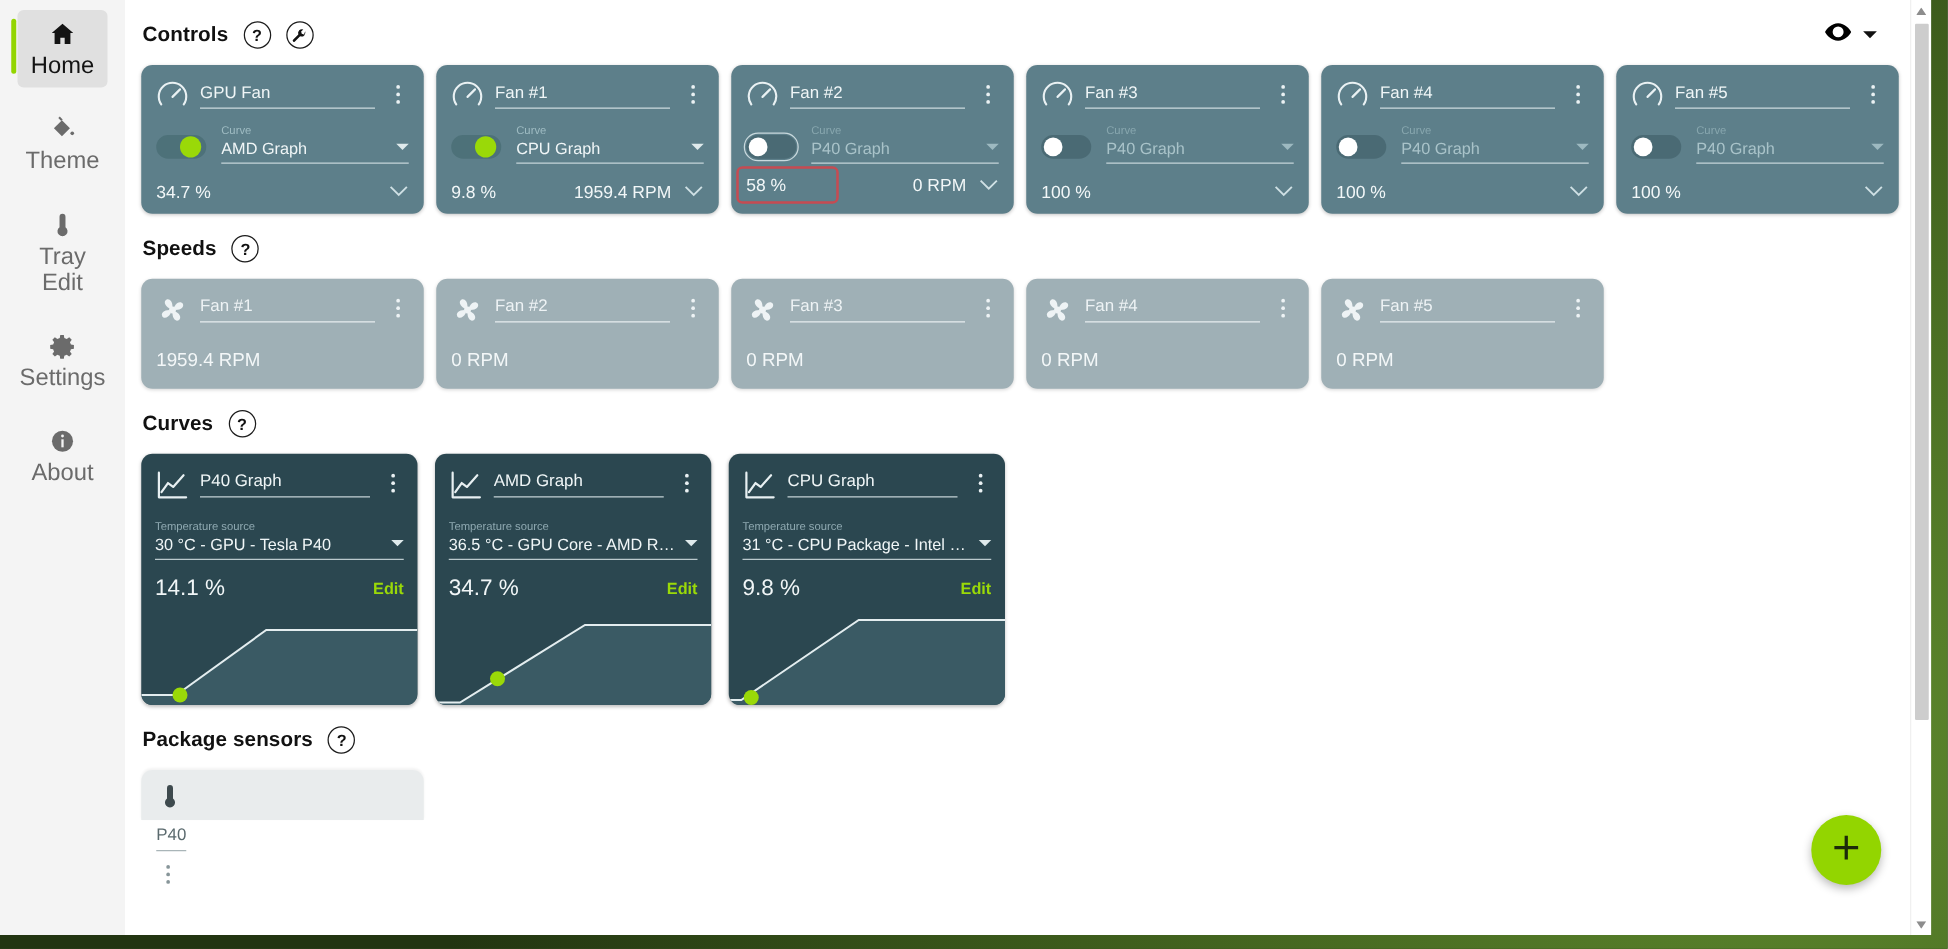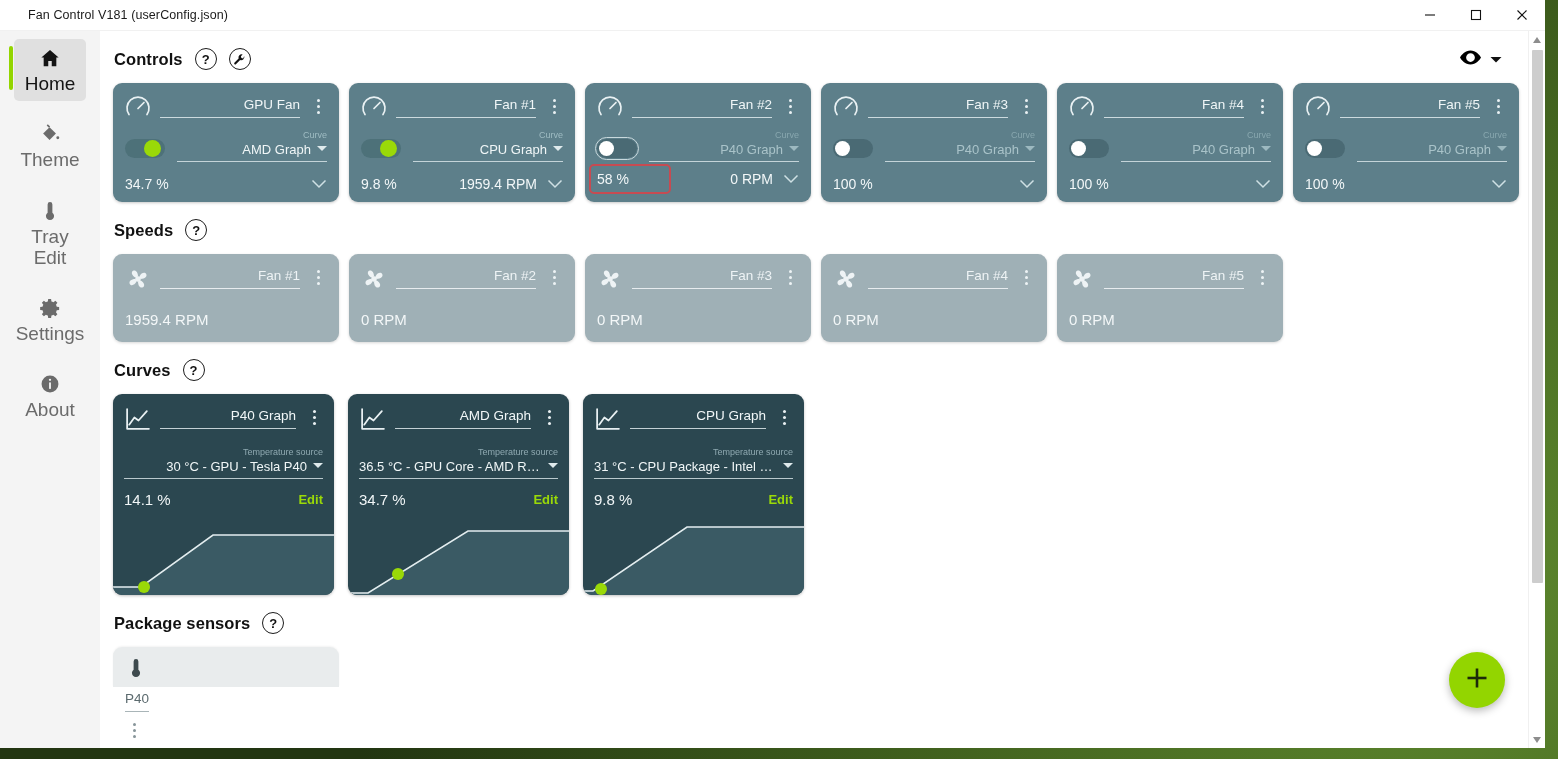--- a/index.html
+++ b/index.html
@@ -173,21 +173,20 @@
     line-height: 1;
   }
   .section-head .spacer { flex: 1; }
   .eye-group { display: flex; align-items: center; gap: 9px; padding-right: 26px; }
 
   .card-row {
     display: flex;
     gap: 10px;
     padding: 0 0 2px 6px;
     margin-top: 13px;
-    text-align: right;
   }
 
   
   .ctl-card {
     width: 226px;
     height: 119px;
     background: #5d7f8a;
     border-radius: 9px;
     padding: 11px 12px 0 12px;
     position: relative;
@@ -302,21 +301,21 @@
     box-shadow: 0 1px 3px rgba(0,0,0,.25);
     flex: 0 0 221px;
   }
   .crv-ico { width: 27px; height: 27px; flex: 0 0 27px; color: #e8f0f2; margin-top: 1px; }
   .crv-src { margin-top: 15px; }
   .crv-src .field-label { color: #8fa9b1; }
   .crv-pct-row {
     display: flex; align-items: center;
     margin-top: 12px;
   }
-  .crv-pct { font-size: 15px; color: #f1f6f7; }
+  .crv-pct { font-size: 18px; color: #f1f6f7; }
   .crv-pct-row .gap { flex: 1; }
   .edit-link { font-size: 13px; color: #9ad908; font-weight: bold; }
   .graph {
     position: absolute;
     left: 0; right: 0; bottom: 0;
     height: 78px;
   }
   .graph svg { display: block; width: 100%; height: 100%; }
 
   
@@ -376,40 +375,20 @@
   }
 
   .sections { padding: 17px 0 0 7px; }
   .section-block { margin-bottom: 15px; }
 </style>
 </head>
 <body>
 
 <div id="window">
 
-  <div class="titlebar">
-    <div class="titlebar-text">Fan Control V181 (userConfig.json)</div>
-    <div class="titlebar-spacer"></div>
-    <div class="wctl">
-      <svg width="12" height="12" viewBox="0 0 12 12">
-          <line x1="1" y1="6" x2="11" y2="6" stroke="currentColor" stroke-width="1.1"></line>
-        </svg>
-    </div>
-    <div class="wctl">
-      <svg width="12" height="12" viewBox="0 0 12 12">
-          <rect x="1.5" y="1.5" width="9" height="9" fill="none" stroke="currentColor" stroke-width="1.1"></rect>
-        </svg>
-    </div>
-    <div class="wctl">
-      <svg width="12" height="12" viewBox="0 0 12 12">
-          <line x1="1.5" y1="1.5" x2="10.5" y2="10.5" stroke="currentColor" stroke-width="1.1"></line>
-          <line x1="10.5" y1="1.5" x2="1.5" y2="10.5" stroke="currentColor" stroke-width="1.1"></line>
-        </svg>
-    </div>
-  </div>
 
 
   <div class="shell">
 
     <div class="sidebar">
 
       <div class="nav-item active">
         <div class="nav-icon">
           <svg width="22" height="22" viewBox="0 0 24 24" fill="currentColor">
               <path d="M12 3.2 L2.6 11.4 h2.5 V21 h5 v-5.6 h3.8 V21 h5 v-9.6 h2.5 Z"></path>

